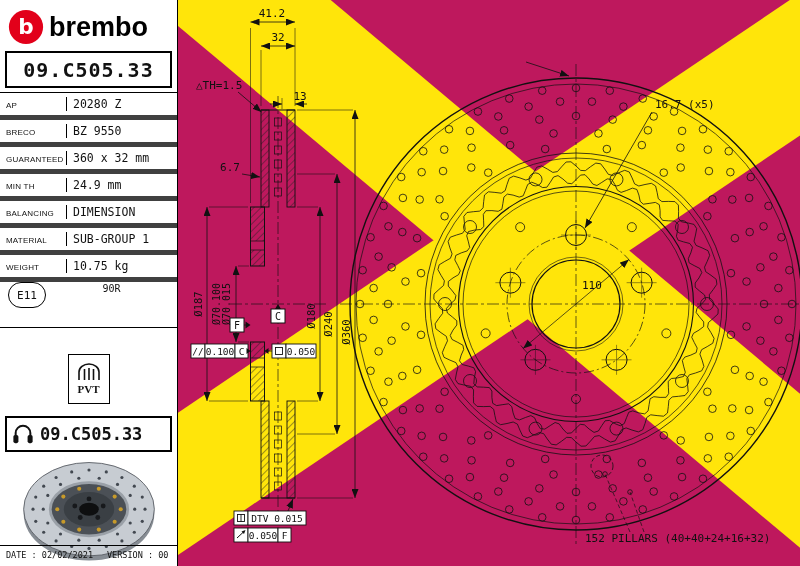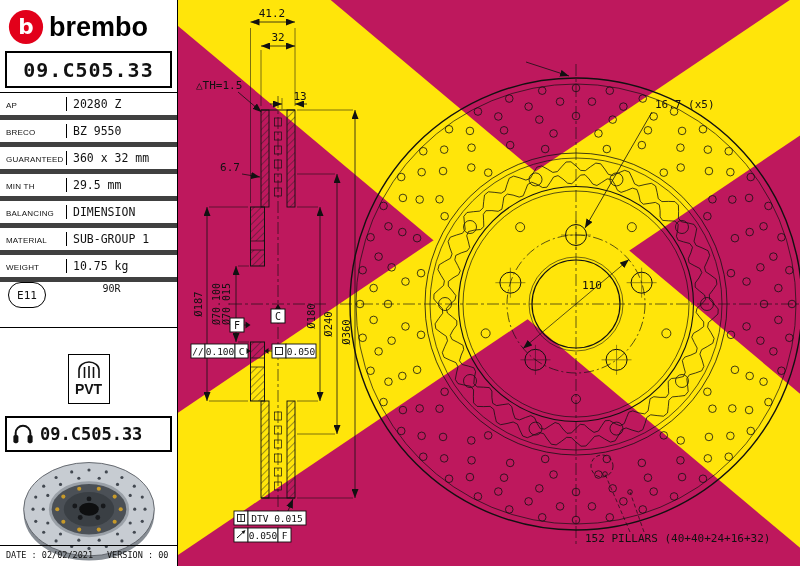--- a/index.html
+++ b/index.html
@@ -14,21 +14,21 @@
   .spec-table{margin-top:4px;border-top:1px solid #000;}
   .spec-row{display:flex;border-bottom:5px solid #404040;height:22px;align-items:center;}
   .spec-label{width:60px;font-family:"Liberation Sans",sans-serif;font-size:8px;padding:3px 0 0 6px;letter-spacing:.2px;}
   .spec-value{flex:1;border-left:1px solid #000;font-size:11.5px;display:flex;align-items:center;padding-left:6px;}
   .homolog{display:flex;border-bottom:1px solid #000;height:45px;align-items:flex-start;}
   .e-badge{border:1.5px solid #000;border-radius:13px;width:36px;height:24px;margin-left:8px;
            display:flex;align-items:center;justify-content:center;font-size:11px;}
   .e-lines{flex:1;text-align:center;font-size:10px;line-height:14px;}
   .pvt-box{width:40px;height:48px;border:1px solid #000;margin:26px auto 0 auto;display:flex;flex-direction:column;
            align-items:center;justify-content:center;gap:3px;}
-  .pvt-label{font-size:14px;font-weight:bold;font-family:Liberation Sans, sans-serif;}
+  .pvt-label{font-size:11px;font-weight:bold;font-family:Liberation Serif, serif;}
   .part-plate{border:2px solid #000;margin:12px 5px 0 5px;height:32px;display:flex;align-items:center;gap:6px;padding-left:5px;
               font-size:17px;font-weight:bold;}
   .disc-photo{margin:7px auto 0 auto;width:140px;}
   .side-footer{position:absolute;left:0;right:0;bottom:0;border-top:1px solid #000;font-size:8.5px;
                padding:4px 4px 6px 6px;display:flex;gap:14px;white-space:nowrap;}
   
   .drawing-area{position:relative;flex:1;overflow:hidden;background:#be185d;}
   .stripe{position:absolute;width:1160px;height:118px;background:#ffe50a;z-index:1;}
   .stripe-a{left:-245px;top:171px;transform:rotate(40deg);}
   .stripe-b{left:-263px;top:211px;transform:rotate(-34deg);}
@@ -65,21 +65,21 @@
       <div class="spec-row">
         <div class="spec-label">BRECO</div>
         <div class="spec-value">BZ 9550</div>
       </div>
       <div class="spec-row">
         <div class="spec-label">GUARANTEED</div>
         <div class="spec-value">360 x 32 mm</div>
       </div>
       <div class="spec-row">
         <div class="spec-label">MIN TH</div>
-        <div class="spec-value">29.5 mm</div>
+        <div class="spec-value">24.9 mm</div>
       </div>
       <div class="spec-row">
         <div class="spec-label">BALANCING</div>
         <div class="spec-value">DIMENSION</div>
       </div>
       <div class="spec-row">
         <div class="spec-label">MATERIAL</div>
         <div class="spec-value">SUB-GROUP 1</div>
       </div>
       <div class="spec-row">

